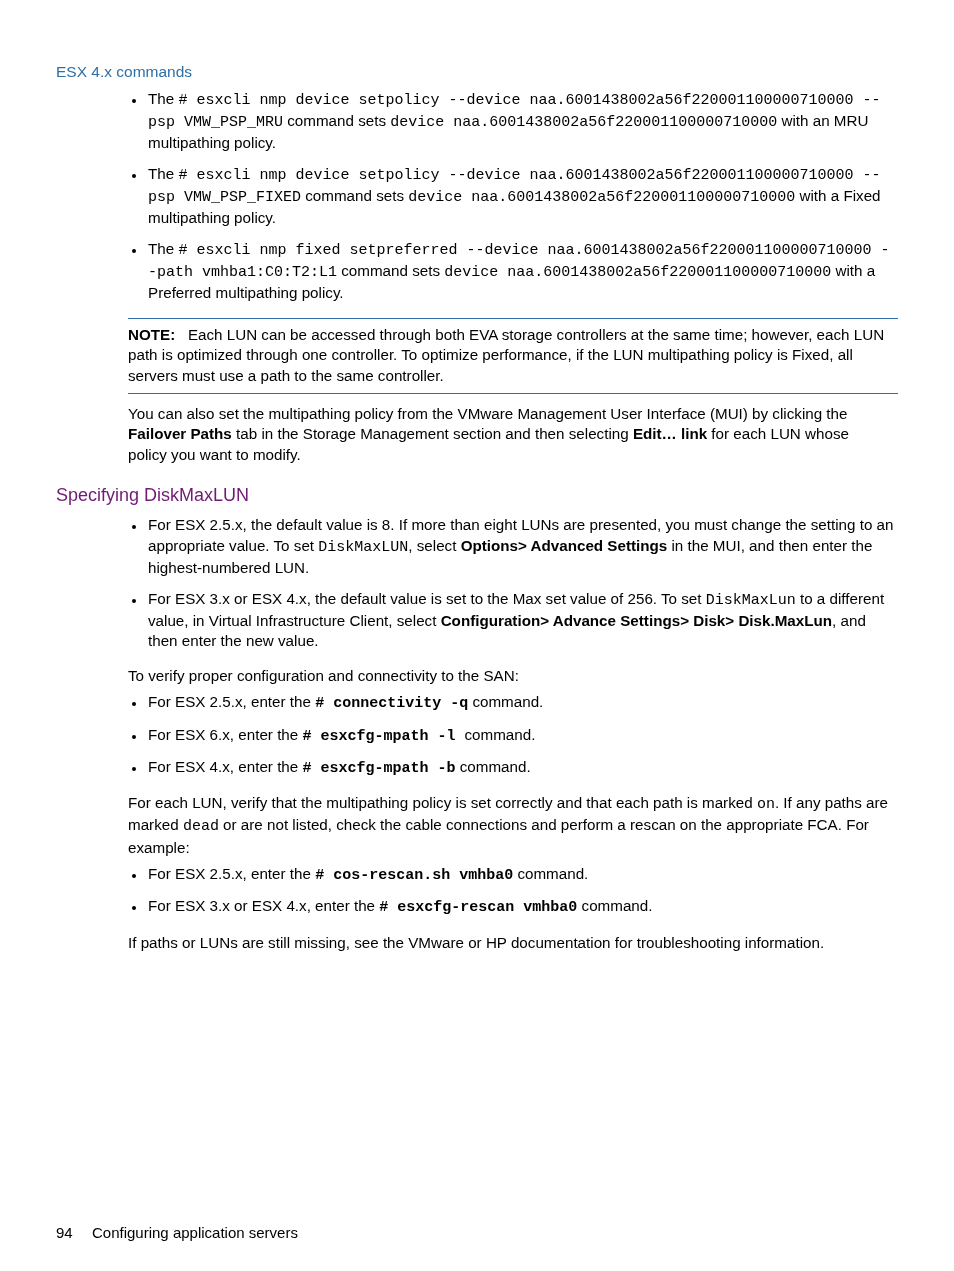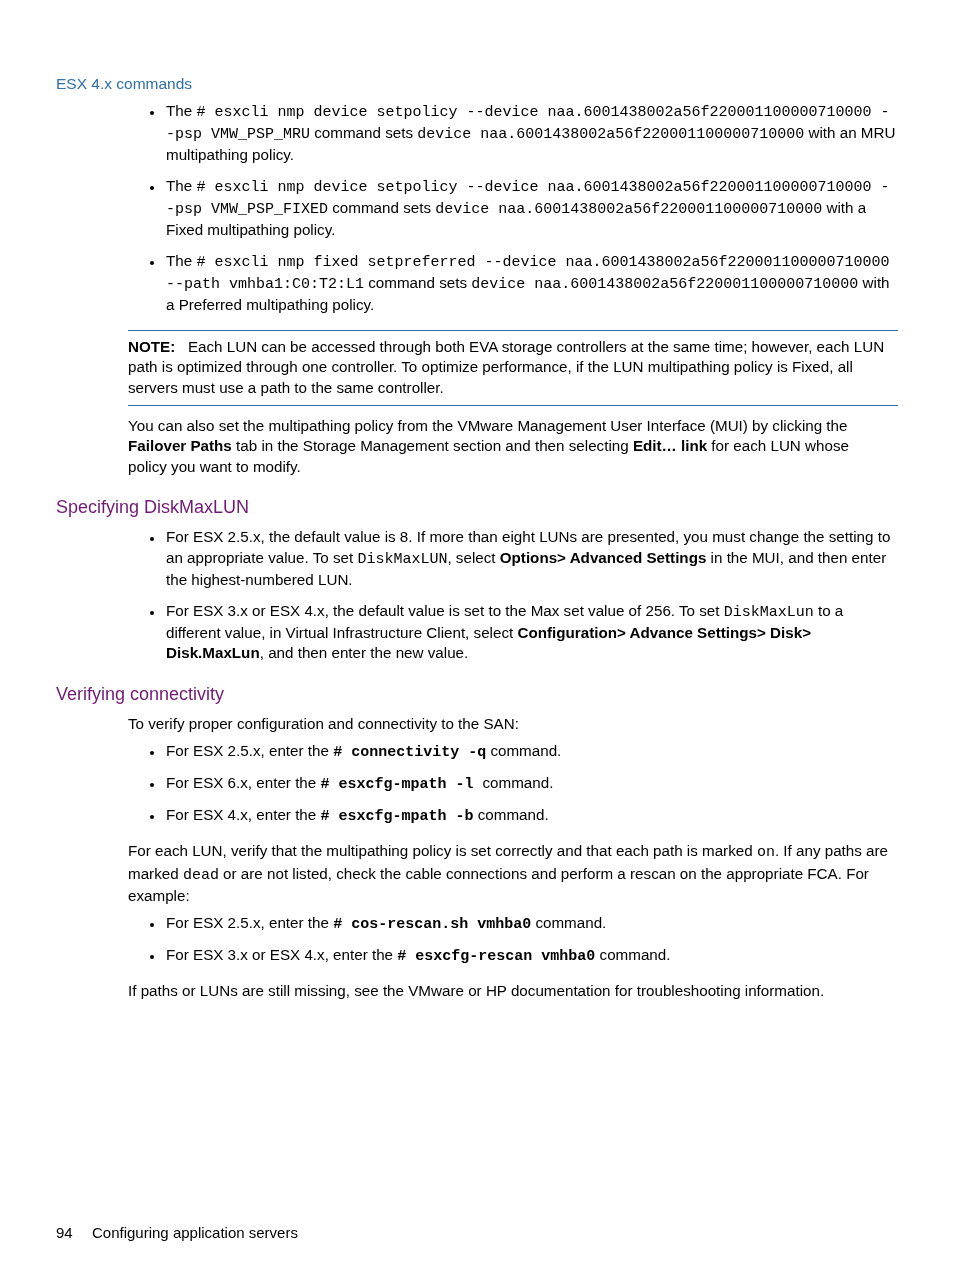--- a/index.html
+++ b/index.html
@@ -18,27 +18,27 @@
   }
   .content-indent { margin-left: 72px; }
   .hdr-indent    { margin-left: 107px; }
   .bullet-list {
     list-style: disc;
     padding-left: 0;
     margin: 0 0 14px 74px;
   }
   .bullet-list > li {
     padding-left: 2px;
-    margin-left: 34px;
+    margin-left: 16px;
     margin-bottom: 10px;
   }
   .bullet-list > li::marker { font-size: 12px; }
   .mono { font-family: "Courier New", monospace; font-size: 15px; }
   .monob { font-family: "Courier New", monospace; font-size: 15px; font-weight: bold; }
-  .link-hdr { color: #2f6fa7; font-size: 15.5px; margin: 18px 0 6px 0; }
+  .link-hdr { color: #2f6fa7; font-size: 15.5px; margin: 6px 0 6px 0; }
   .sec-hdr  { color: #701a75; font-size: 18px; margin: 18px 0 8px 0; font-weight: normal; }
   .hr1, .hr2 { border: none; height: 1px; background: #2f6fa7; }
   .hr1 { margin: 8px 0 6px 72px; }
   .hr2 { margin: 6px 0 10px 72px; }
   b { font-weight: bold; }
   p { margin: 6px 8px; }
   .footer {
     position: absolute;
     bottom: 28px;
     left: 56px;
@@ -80,21 +80,20 @@
 
   <ul class="bullet-list">
     <li>
       <span>For ESX 2.5.x, the default value is 8. If more than eight LUNs are presented, you must change the setting to an appropriate value. To set </span><span class="mono">DiskMaxLUN</span><span>, select </span><b>Options&gt; Advanced Settings</b><span> in the MUI, and then enter the highest-numbered LUN.</span>
     </li>
     <li>
       <span>For ESX 3.x or ESX 4.x, the default value is set to the Max set value of 256. To set </span><span class="mono">DiskMaxLun</span><span> to a different value, in Virtual Infrastructure Client, select </span><b>Configuration&gt; Advance Settings&gt; Disk&gt; Disk.MaxLun</b><span>, and then enter the new value.</span>
     </li>
   </ul>
 
-  <h2 class="sec-hdr">Verifying connectivity</h2>
 
   <p class="content-indent">To verify proper configuration and connectivity to the SAN:</p>
 
   <ul class="bullet-list">
     <li><span>For ESX 2.5.x, enter the </span><span class="monob"># connectivity -q</span><span> command.</span></li>
     <li><span>For ESX 6.x, enter the </span><span class="monob"># esxcfg-mpath -l </span><span> command.</span></li>
     <li><span>For ESX 4.x, enter the </span><span class="monob"># esxcfg-mpath -b</span><span> command.</span></li>
   </ul>
 
   <p class="content-indent">

